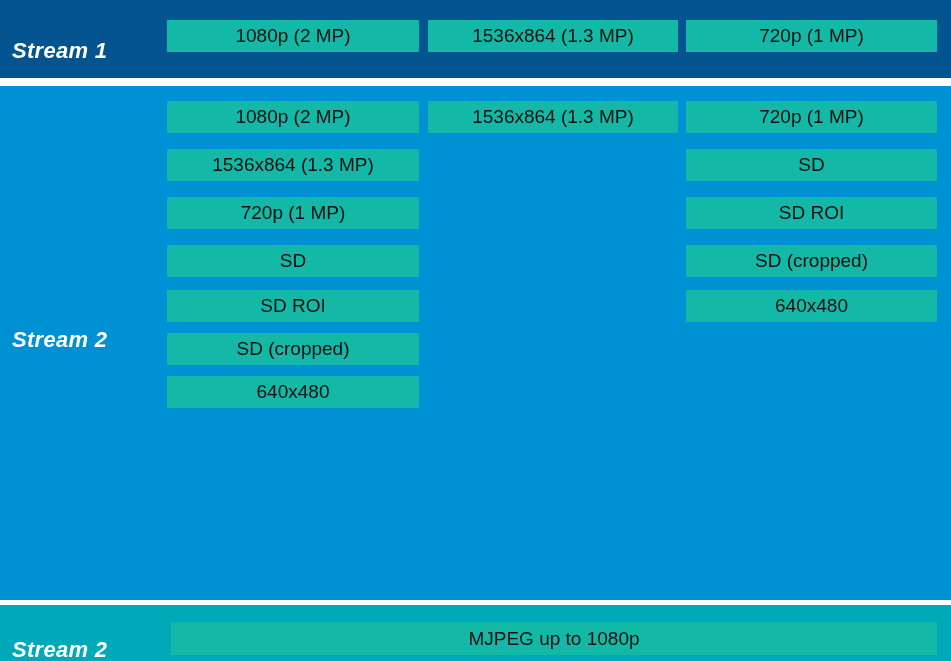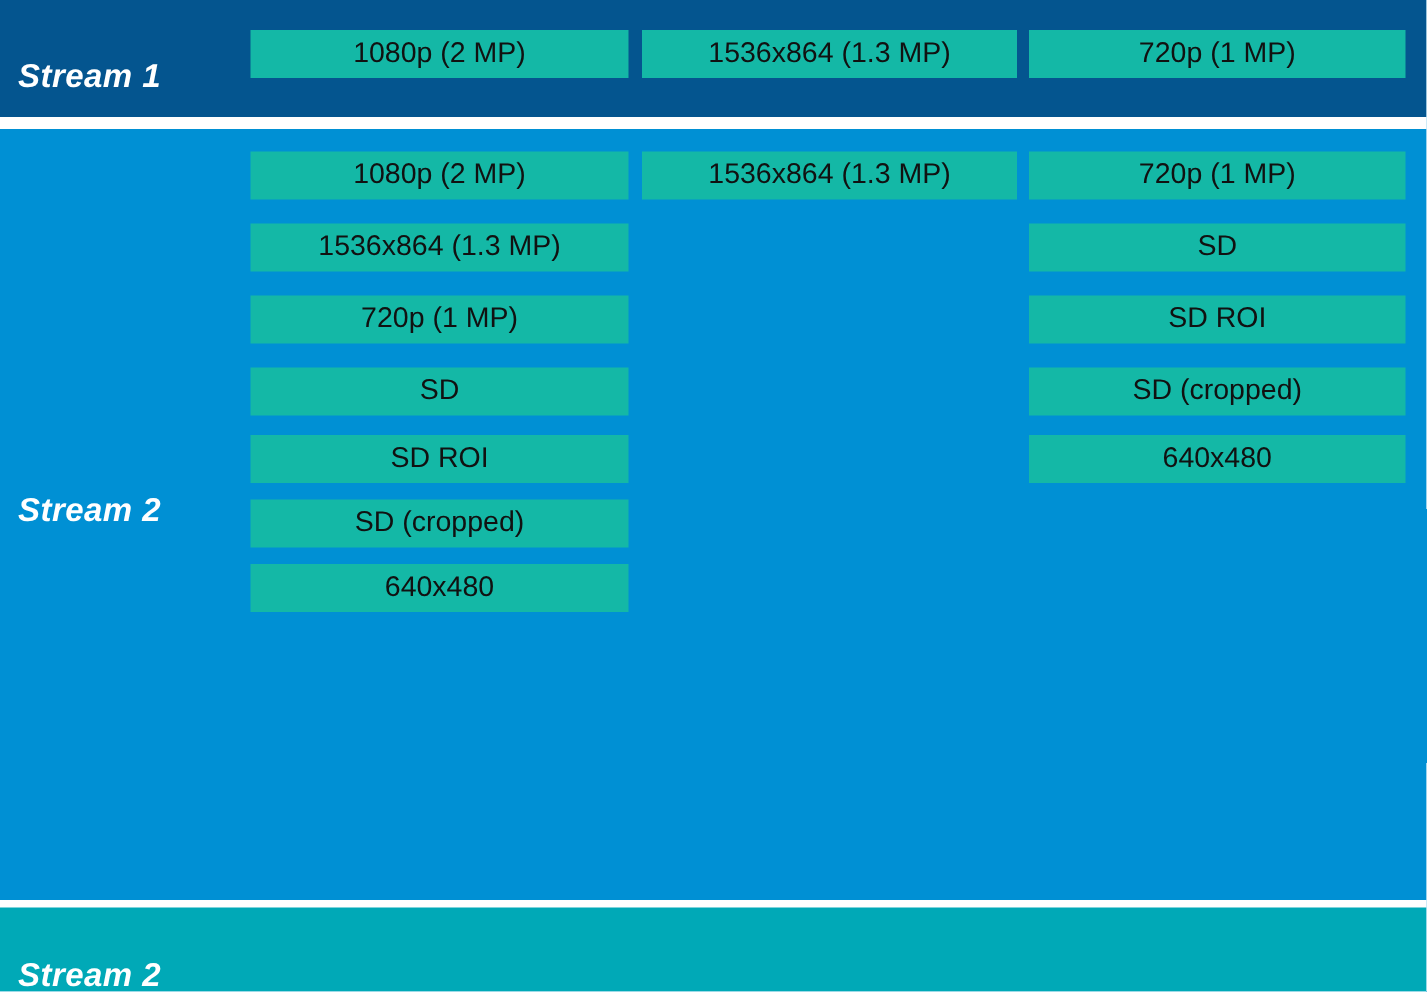--- a/index.html
+++ b/index.html
@@ -126,14 +126,15 @@
   <div class="chip col-right r0">720p (1 MP)</div>
   <div class="chip col-right r1">SD</div>
   <div class="chip col-right r2">SD ROI</div>
   <div class="chip col-right r3">SD (cropped)</div>
   <div class="chip col-right r4">640x480</div>
 
   <div class="band band-stream3"></div>
 
   <div class="stream-label label-s3">Stream 2</div>
 
+  <div class="chip col-wide row-s3">MJPEG up to 1080p</div>
 
 </div>
 
 </body></html>

